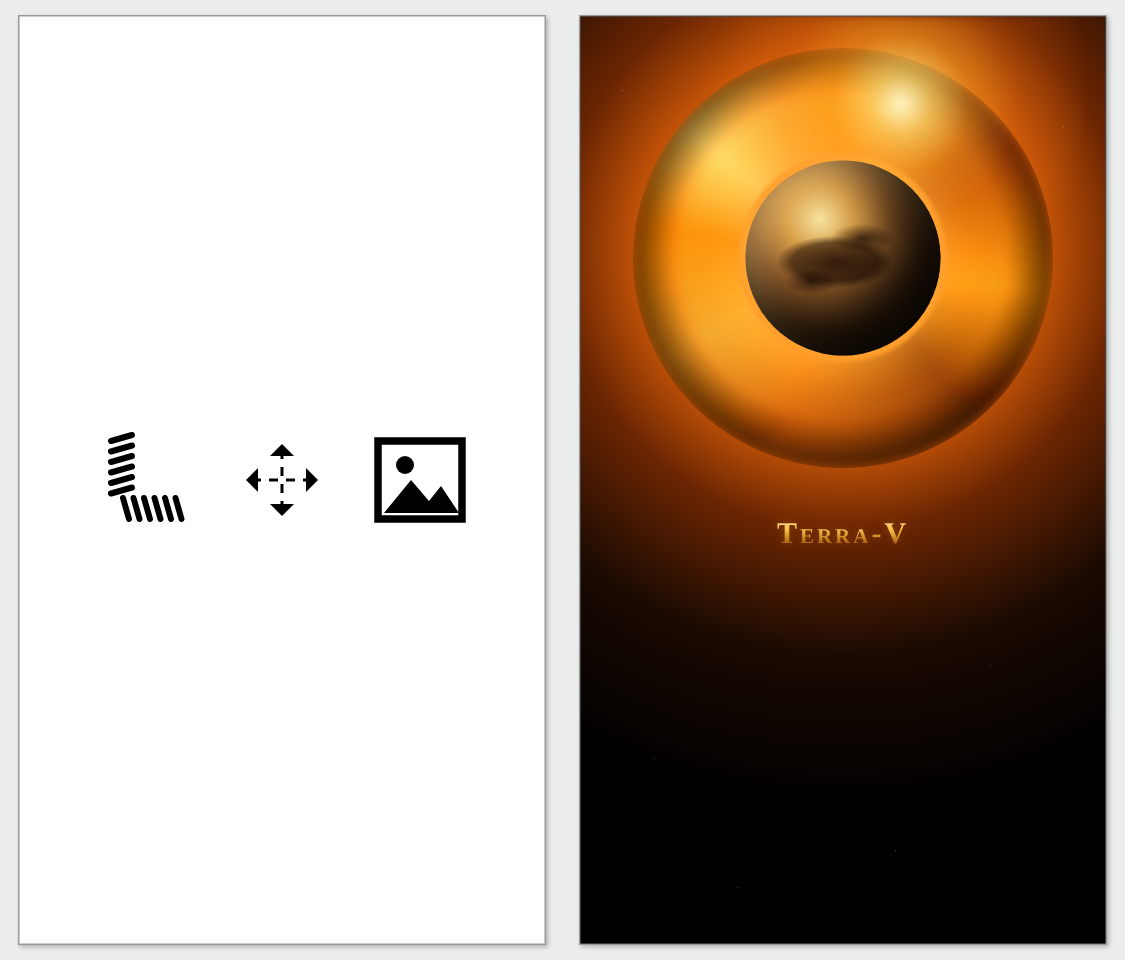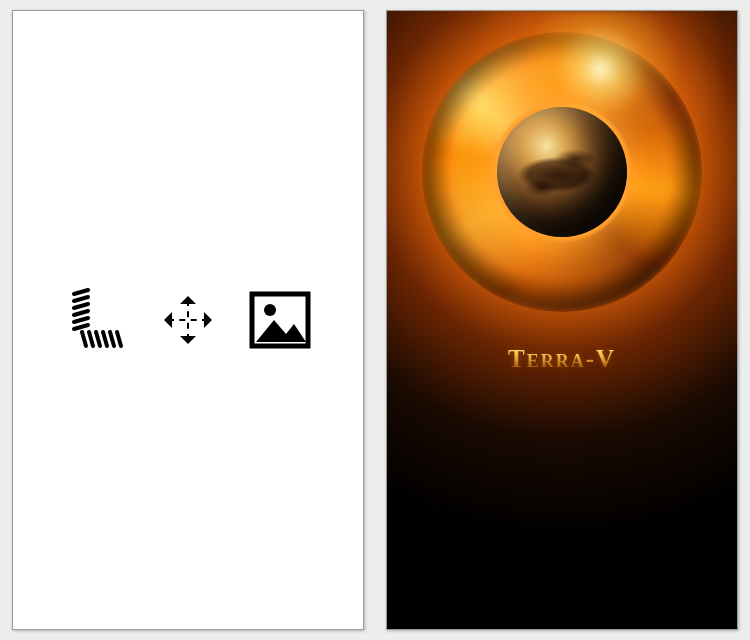--- a/index.html
+++ b/index.html
@@ -13,21 +13,21 @@
   
   .move-icon{width:64px;height:64px;position:relative}
   .move-icon .dash-h{position:absolute;top:50%;left:12px;right:12px;border-top:2px dashed #000;transform:translateY(-1px)}
   .move-icon .dash-v{position:absolute;left:50%;top:12px;bottom:12px;border-left:2px dashed #000;transform:translateX(-1px)}
   .move-icon .arr{position:absolute;width:0;height:0;border:8px solid transparent}
   .move-icon .arr.up{left:50%;top:0;transform:translateX(-50%);border-bottom-color:#000}
   .move-icon .arr.down{left:50%;bottom:0;transform:translateX(-50%);border-top-color:#000}
   .move-icon .arr.left{top:50%;left:0;transform:translateY(-50%);border-right-color:#000}
   .move-icon .arr.right{top:50%;right:0;transform:translateY(-50%);border-left-color:#000}
   
-  .scene-title{position:absolute;left:0;right:0;top:54%;text-align:center;font-variant:small-caps;letter-spacing:2px;font-size:25px;font-weight:700;
+  .scene-title{position:absolute;left:0;right:0;top:54%;text-align:center;font-variant:small-caps;letter-spacing:2px;font-size:20px;font-weight:700;
     color:#e8b341;
     background:linear-gradient(#ffe9a8 0%,#f4c24d 35%,#b36a12 70%,#4a2606 100%);
     -webkit-background-clip:text;background-clip:text;-webkit-text-fill-color:transparent;
     text-shadow:0 0 6px rgba(255,170,40,.25)}
   .fire-bg{position:absolute;inset:0;background:
     radial-gradient(circle at 50% 25%, #fff6c0 0%, #ffcf5a 8%, #ff9a1f 16%, #cf5a08 26%, #6b2502 38%, #1a0a02 55%, #000 75%)}
   .swirl{position:absolute;left:50%;top:26%;width:280px;height:280px;transform:translate(-50%,-50%);
     border-radius:50%;
     background:
       radial-gradient(circle at 50% 50%, rgba(0,0,0,0) 55%, rgba(0,0,0,.7) 75%),

